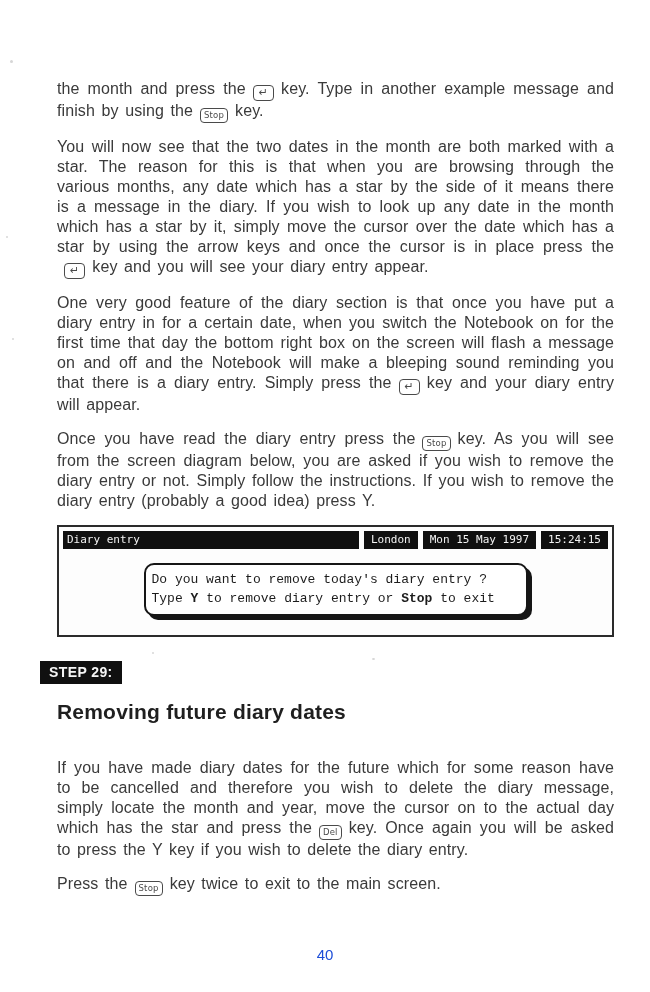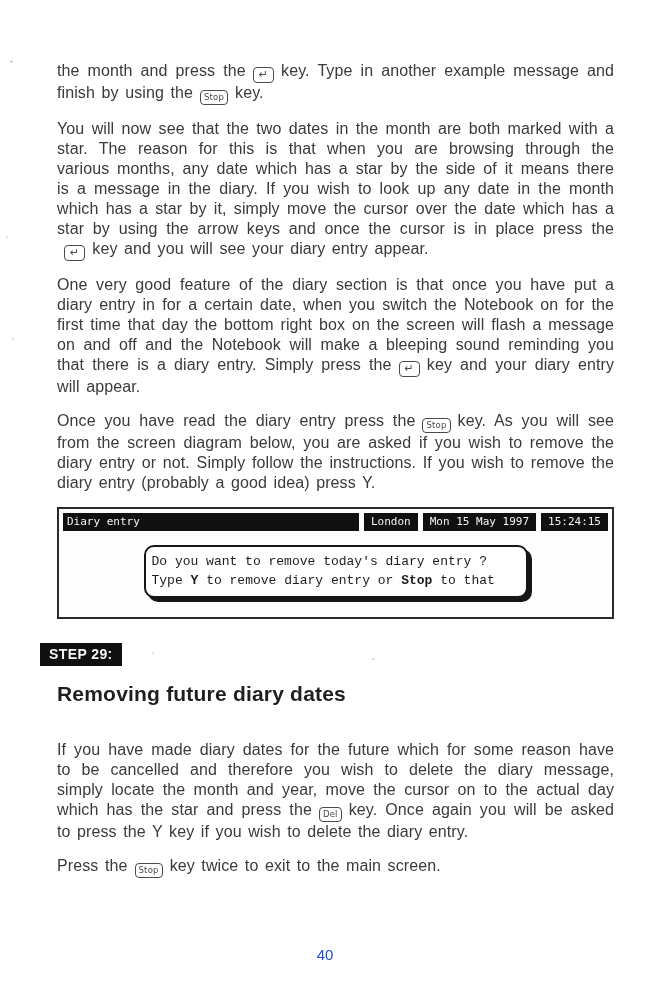--- a/index.html
+++ b/index.html
@@ -7,21 +7,21 @@
     width: 650px;
     height: 992px;
     background: #ffffff;
     position: relative;
     font-family: "Liberation Sans", sans-serif;
     color: #3a3a3a;
     overflow: hidden;
   }
   .content {
     position: absolute;
-    top: 61px;
+    top: 79px;
     left: 57px;
     width: 557px;
   }
   p.body-par {
     font-size: 16px;
     line-height: 20px;
     margin: 0 0 14px 0;
     text-align: justify;
     word-spacing: 2px;
     letter-spacing: 0.1px;
@@ -129,21 +129,21 @@
 
   <div class="screen-diagram">
     <div class="screen-titlebar">
       <div class="bar-seg title">Diary entry</div>
       <div class="bar-seg">London</div>
       <div class="bar-seg">Mon 15 May 1997</div>
       <div class="bar-seg">15:24:15</div>
     </div>
     <div class="screen-dialog">
       <div>Do you want to remove today's diary entry ?</div>
-      <div><span>Type </span><span class="bold">Y</span><span> to remove diary entry or </span><span class="bold">Stop</span><span> to that</span></div>
+      <div><span>Type </span><span class="bold">Y</span><span> to remove diary entry or </span><span class="bold">Stop</span><span> to exit</span></div>
     </div>
   </div>
 
   <div class="step-badge">STEP 29:</div>
 
   <h2 class="section-heading">Removing future diary dates</h2>
 
   <p class="body-par"><span>If you have made diary dates for the future which for some reason have to be cancelled and therefore you wish to delete the diary message, simply locate the month and year, move the cursor on to the actual day which has the star and press the</span><span class="key-icon key-small"><span>Del</span></span><span>key. Once again you will be asked to press the Y key if you wish to delete the diary entry.</span></p>
 
   <p class="body-par"><span>Press the</span><span class="key-icon key-small"><span>Stop</span></span><span>key twice to exit to the main screen.</span></p>

